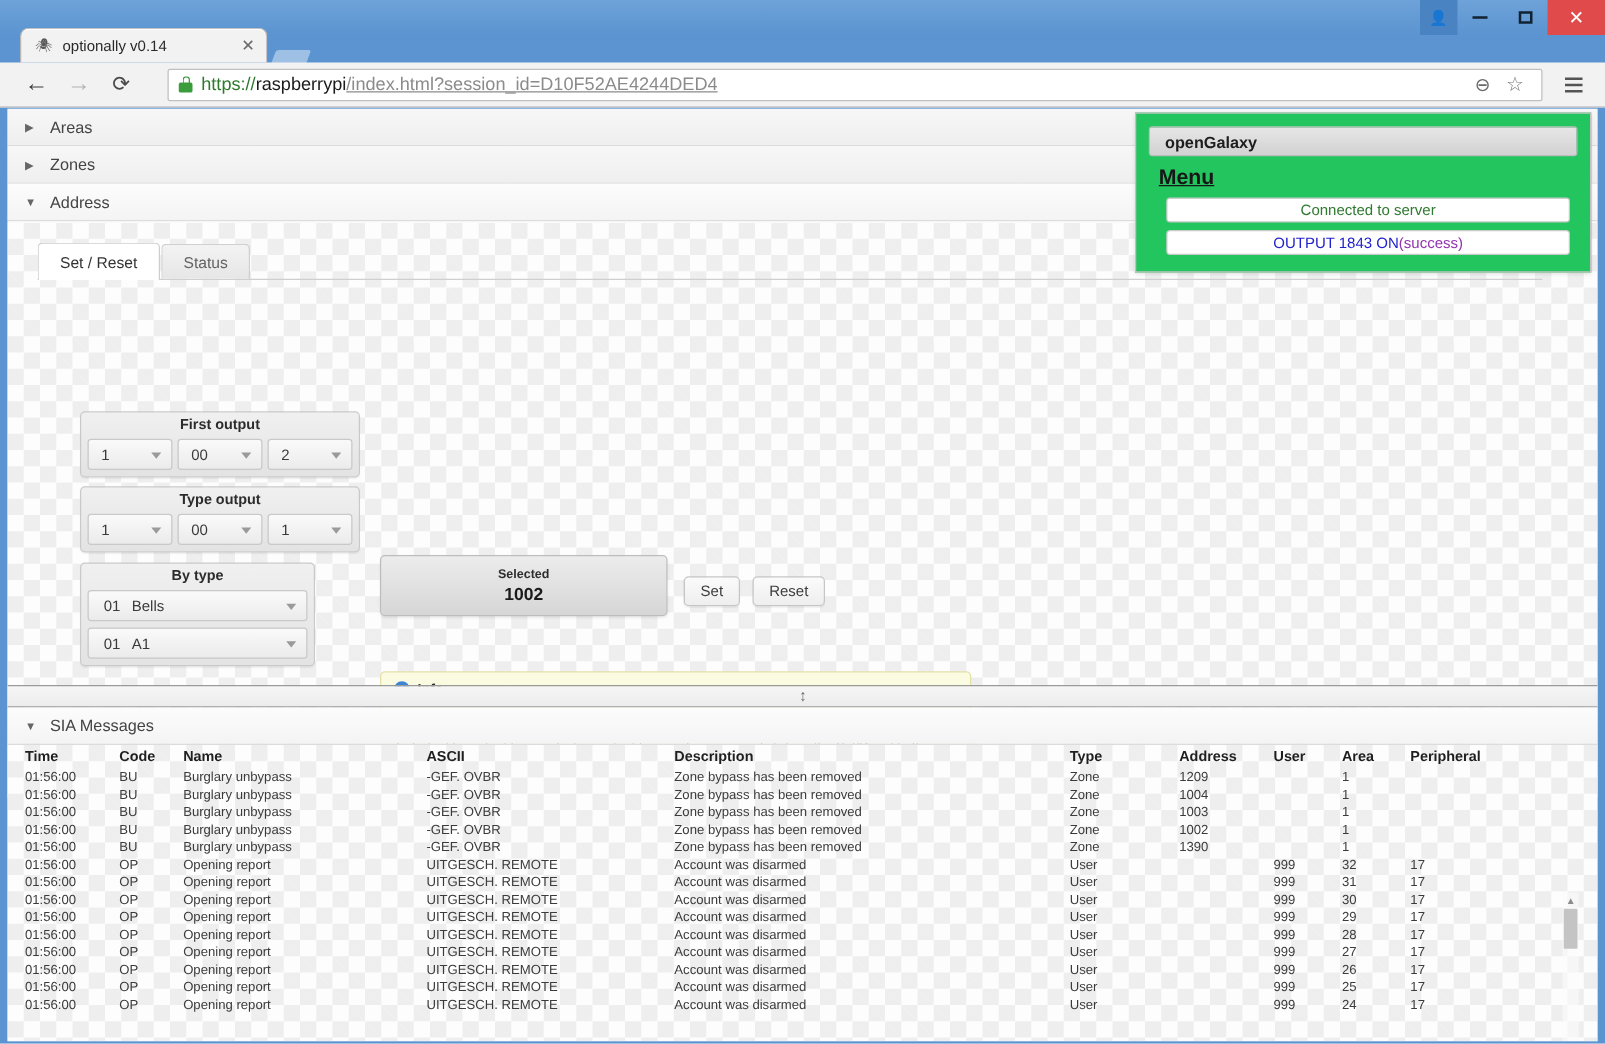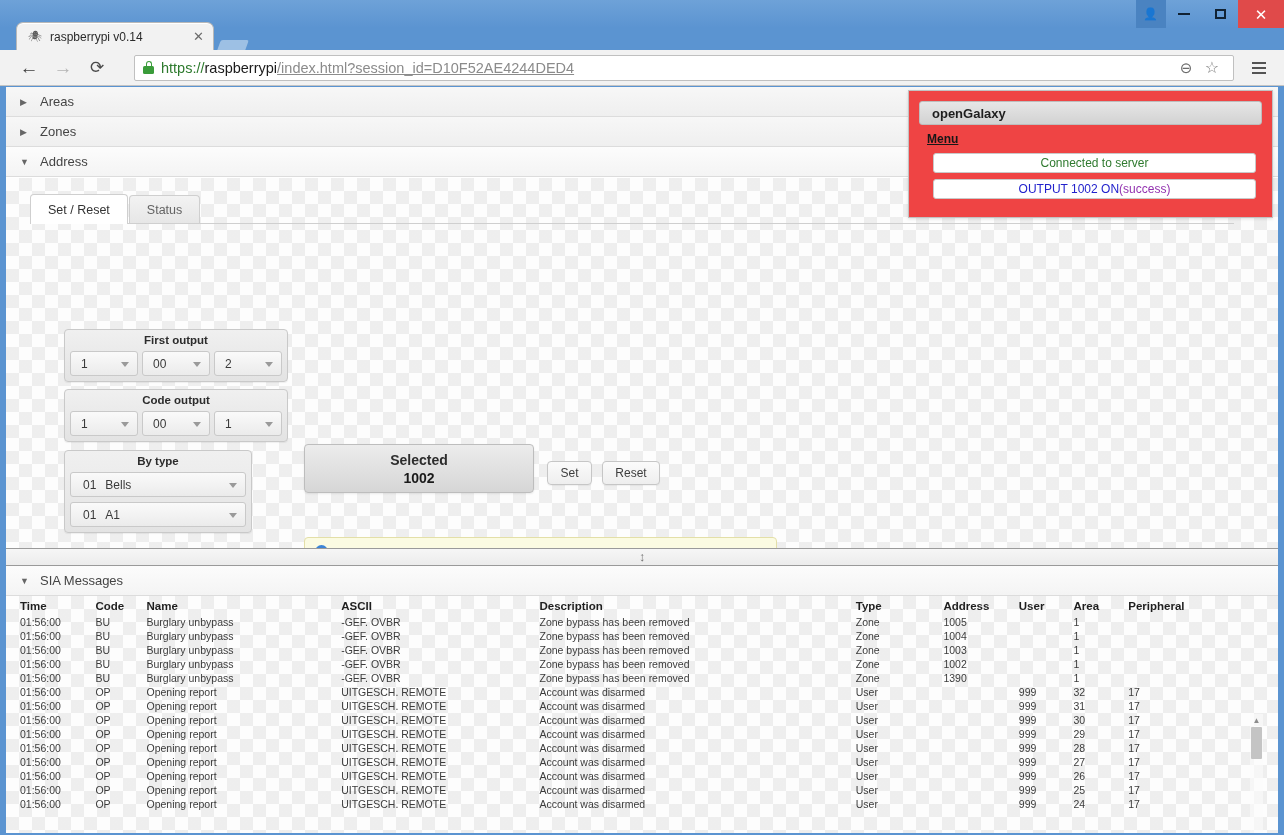--- a/index.html
+++ b/index.html
@@ -206,21 +206,21 @@
 
   
   #selected-box {
     position: absolute; left: 298px; top: 266px; width: 230px; height: 49px;
     background: linear-gradient(to bottom,#ececec,#d6d6d6);
     border: 1px solid #bdbdbd; border-radius: 4px;
     display: flex; flex-direction: column; align-items: center;
     justify-content: center; gap: 2px;
     box-shadow: 0 1px 2px rgba(0,0,0,.08);
   }
-  #selected-label { font-size: 14px; font-weight: bold; color: #2d2d2d; }
+  #selected-label { font-size: 10px; font-weight: bold; color: #2d2d2d; }
   #selected-value { font-size: 14px; font-weight: bold; color: #1a1a1a; }
 
   .action-btn {
     position: absolute; top: 283px; height: 24px;
     background: linear-gradient(to bottom,#fbfbfb,#eeeeee);
     border: 1px solid #c6c6c6; border-radius: 4px;
     display: flex; align-items: center; justify-content: center;
     font-size: 12px; color: #3d3d3d;
     box-shadow: 0 1px 1px rgba(0,0,0,.05);
   }
@@ -303,33 +303,33 @@
   }
   #sia-thumb {
     position: absolute; left: 1px; top: 13px;
     width: 11px; height: 32px; background: #c4c4c4; border-radius: 1px;
   }
 
   
   #galaxy-panel {
     position: absolute; left: 902px; top: 3px;
     width: 365px; height: 128px;
-    background: #ef4444;
+    background: #22c55e;
     border: 1px solid #c2c2c2;
     box-shadow: 0 1px 3px rgba(0,0,0,.12);
   }
   #galaxy-title {
     margin: 10px 10px 0 10px; height: 24px;
     background: linear-gradient(to bottom,#e6e6e6,#d2d2d2);
     border: 1px solid #bdbdbd; border-radius: 3px;
     display: flex; align-items: center; padding-left: 12px;
     font-size: 13px; font-weight: bold; color: #1e1e1e;
   }
   #galaxy-menu {
-    margin: 7px 0 0 18px; font-size: 12px; font-weight: bold;
+    margin: 7px 0 0 18px; font-size: 17px; font-weight: bold;
     color: #171717; text-decoration: underline; display: inline-block;
   }
   .galaxy-status {
     margin: 6px 16px 0 24px; height: 20px;
     background: #fff; border: 1px solid #c9c9c9; border-radius: 3px;
     display: flex; align-items: center; justify-content: center;
     font-size: 12px;
   }
   .status-connected { color: #2f7a2f; }
   .status-out1 { color: #2222cc; }
@@ -353,21 +353,21 @@
       </div>
       <div class="win-btn close">
         <span>✕</span>
       </div>
     </div>
   </div>
 
   <div id="tabstrip">
     <div class="tab">
       <span class="tab-fav">🕷</span>
-      <span class="tab-title">raspberrypi v0.14</span>
+      <span class="tab-title">optionally v0.14</span>
       <span class="tab-close">✕</span>
     </div>
     <div class="newtab"></div>
   </div>
 
   <div id="toolbar">
     <div class="nav-btn back">←</div>
     <div class="nav-btn fwd">→</div>
     <div class="nav-btn reload">⟳</div>
     <div id="omnibox">
@@ -427,21 +427,21 @@
             <span class="sel-caret"></span>
           </div>
           <div class="sel">
             <span>2</span>
             <span class="sel-caret"></span>
           </div>
         </div>
       </div>
 
       <div class="fieldbox" style="left:58px; top:211px; width:224px;">
-        <div class="fieldbox-title">Code output</div>
+        <div class="fieldbox-title">Type output</div>
         <div class="selects-row">
           <div class="sel">
             <span>1</span>
             <span class="sel-caret"></span>
           </div>
           <div class="sel">
             <span>00</span>
             <span class="sel-caret"></span>
           </div>
           <div class="sel">
@@ -514,21 +514,21 @@
           </tr>
         </thead>
         <tbody id="sia-tbody">
             <tr>
               <td class="col-time">01:56:00</td>
               <td class="col-code">BU</td>
               <td class="col-name">Burglary unbypass</td>
               <td class="col-ascii">-GEF. OVBR</td>
               <td class="col-desc">Zone bypass has been removed</td>
               <td class="col-type">Zone</td>
-              <td class="col-addr">1005</td>
+              <td class="col-addr">1209</td>
               <td class="col-user"></td>
               <td class="col-area">1</td>
               <td class="col-periph"></td>
             </tr>
             <tr>
               <td class="col-time">01:56:00</td>
               <td class="col-code">BU</td>
               <td class="col-name">Burglary unbypass</td>
               <td class="col-ascii">-GEF. OVBR</td>
               <td class="col-desc">Zone bypass has been removed</td>
@@ -692,19 +692,19 @@
       </div>
     </div>
 
     <div id="galaxy-panel">
       <div id="galaxy-title">openGalaxy</div>
       <div><a id="galaxy-menu">Menu</a></div>
       <div class="galaxy-status">
         <span class="status-connected">Connected to server</span>
       </div>
       <div class="galaxy-status">
-        <span class="status-out1">OUTPUT 1002 ON </span>
+        <span class="status-out1">OUTPUT 1843 ON </span>
           <span class="status-out2">(success)</span>
       </div>
     </div>
 
   </div>
 </div>
 
 </body></html>

